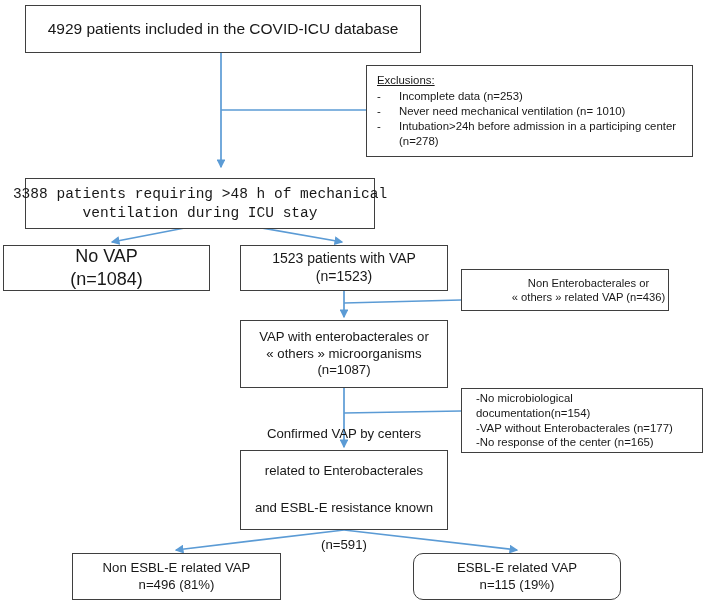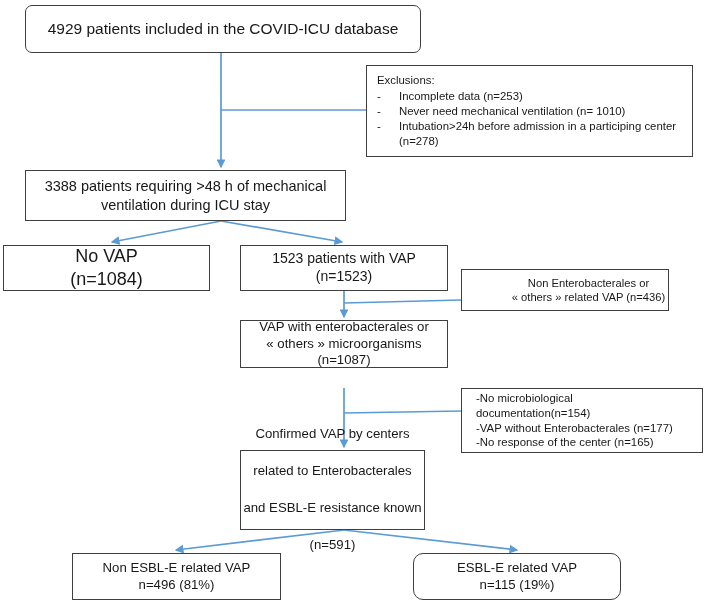--- a/index.html
+++ b/index.html
@@ -35,49 +35,49 @@
     text-align: left;
   }
   .line {
     font-size: 13.5px;
     line-height: 1.28;
     white-space: nowrap;
   }
   .line.wrapok { white-space: normal; }
 
   
-  #box-total      { left: 25px;  top: 5px;   width: 396px; height: 48px;  font-size: 15.5px; border-radius: 7px; }
+  #box-total      { left: 25px;  top: 5px;   width: 396px; height: 48px;  font-size: 15.5px; }
   #box-total .line { font-size: 15.5px; }
 
   #box-exclusions { left: 366px; top: 65px;  width: 327px; height: 92px;  padding: 6px 8px 6px 10px; }
   #box-exclusions .line { font-size: 11.4px; line-height: 1.33; }
-  .excl-title { margin-bottom: 1px; }
+  .excl-title { text-decoration: underline; margin-bottom: 1px; }
   .excl-row { display: flex; align-items: flex-start; width: 100%; }
   .excl-dash { width: 22px; flex: 0 0 22px; }
   .excl-text { flex: 1 1 auto; }
 
-  #box-3388       { left: 25px;  top: 170px; width: 321px; height: 51px;  font-size: 14.5px; }
+  #box-3388       { left: 25px;  top: 178px; width: 350px; height: 51px;  font-size: 14.5px; font-family: Liberation Mono, monospace; }
   #box-3388 .line { font-size: 14.5px; }
 
   #box-novap      { left: 3px;   top: 245px; width: 207px; height: 46px; }
   #box-novap .line{ font-size: 18px; }
 
   #box-vap1523    { left: 240px; top: 245px; width: 208px; height: 46px; }
   #box-vap1523 .line { font-size: 14px; }
 
   #box-nonentero  { left: 461px; top: 269px; width: 208px; height: 42px; padding-left: 47px; }
   #box-nonentero .line { font-size: 11.2px; }
 
-  #box-vapentero  { left: 240px; top: 320px; width: 208px; height: 48px; }
+  #box-vapentero  { left: 240px; top: 320px; width: 208px; height: 68px; }
   #box-vapentero .line { font-size: 13.2px; }
 
   #box-nomicro    { left: 461px; top: 388px; width: 242px; height: 65px; padding: 4px 6px 4px 14px; }
   #box-nomicro .line { font-size: 11.4px; line-height: 1.3; }
 
-  #box-confirmed  { left: 240px; top: 450px; width: 185px; height: 80px; gap: 20px; }
+  #box-confirmed  { left: 240px; top: 450px; width: 208px; height: 80px; gap: 20px; }
   #box-confirmed .line { font-size: 13.2px; }
 
   #box-nonesbl    { left: 72px;  top: 553px; width: 209px; height: 47px; }
   #box-nonesbl .line { font-size: 13.2px; }
 
   #box-esbl       { left: 413px; top: 553px; width: 208px; height: 47px; border-radius: 10px; }
   #box-esbl .line  { font-size: 13.2px; }
 
   #arrow-layer {
     position: absolute;

